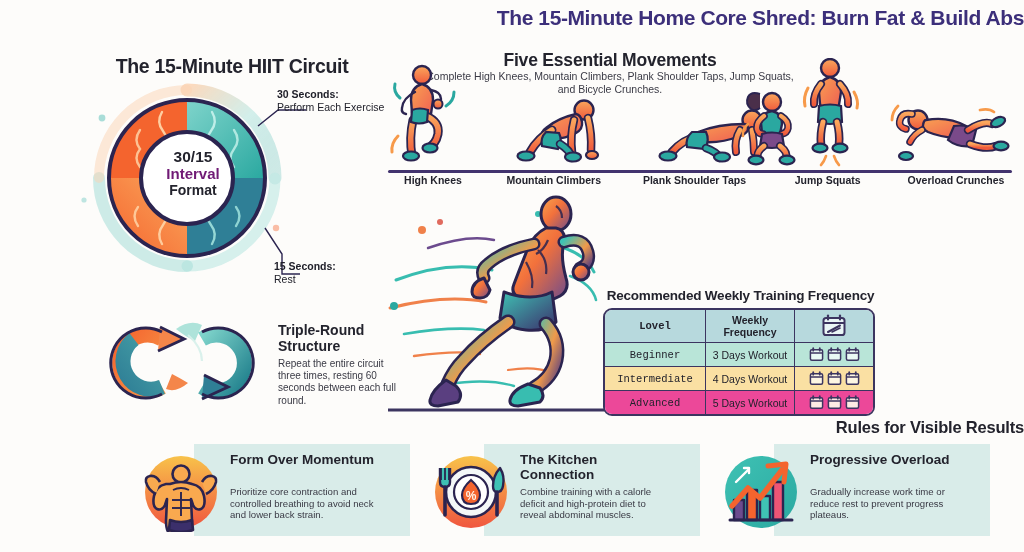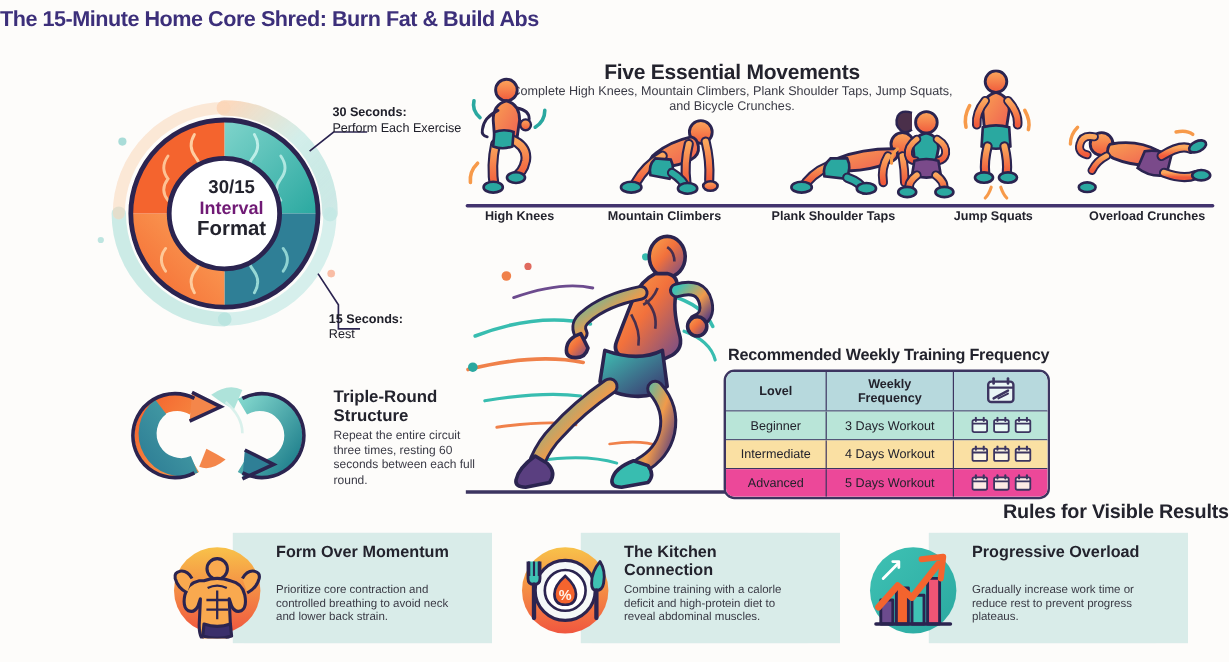--- a/index.html
+++ b/index.html
@@ -8,22 +8,22 @@
     background:#fdfcfa;
     font-family:"Liberation Sans", sans-serif;
     color:#2b2b35;
     position:relative;
   }
   .stage { position:absolute; inset:0; }
 
   
   .main-title{
     position:absolute; top:6px; left:0; width:100%;
-    text-align:left;
-    font-size:18px; font-weight:bold;
+    text-align:right;
+    font-size:21px; font-weight:bold;
     letter-spacing:-0.4px;
     color:#3c2f7a;
   }
 
   
   .h-hiit{
     position:absolute; left:72px; top:55px; width:320px;
     text-align:center; font-size:19.5px; font-weight:bold; color:#23232d;
     letter-spacing:-0.3px;
   }
@@ -84,21 +84,21 @@
   .runner-wrap{ position:absolute; left:388px; top:188px; width:230px; height:225px; }
 
   
   .freq-table{
     position:absolute; left:603px; top:308px; width:272px;
     border:2px solid #3c3560; border-radius:9px; overflow:hidden;
     background:#fff;
   }
   .ft-row{ display:flex; border-bottom:1.6px solid #3c3560; }
   .ft-row:last-child{ border-bottom:none; }
-  .ft-c1{ width:84px; border-right:1.6px solid #3c3560; }
+  .ft-c1{ width:101px; border-right:1.6px solid #3c3560;font-family:Liberation Mono, monospace; }
   .ft-c2{ flex:1; border-right:1.6px solid #3c3560; }
   .ft-c3{ width:78px; }
   .ft-cell{
     padding:4px 2px; font-size:10.5px; text-align:center;
     color:#22222c; display:flex; align-items:center; justify-content:center;
     min-height:22px; line-height:12px;
   }
   .ft-head .ft-cell{ font-weight:bold; min-height:29px; }
   .cal-group{ display:flex; gap:3px; align-items:center; justify-content:center; }
 
@@ -121,20 +121,21 @@
   }
   .rc1{ left:142px; } .rc2{ left:432px; } .rc3{ left:722px; }
 </style>
 </head>
 <body>
 
 <div class="stage">
 
   <div class="main-title">The 15-Minute Home Core Shred: Burn Fat &amp; Build Abs</div>
 
+  <div class="h-hiit">The 15-Minute HIIT Circuit</div>
 
   <div class="donut-wrap">
     <svg viewBox="0 0 250 200" width="250" height="200">
       <defs>
         <linearGradient id="gq1" x1="0" y1="0" x2="1" y2="1">
           <stop offset="0%" stop-color="#7fd4cb"></stop>
             <stop offset="100%" stop-color="#2aa8a0"></stop>
         </linearGradient>
         <linearGradient id="gq2" x1="1" y1="0" x2="0" y2="1">
           <stop offset="0%" stop-color="#fba75c"></stop>
@@ -175,21 +176,21 @@
         <path d="M76 148 q-7 -10 0 -19" stroke="#ffd9ae" opacity=".8"></path>
       </g>
 
       <circle cx="125" cy="100" r="78" fill="none" stroke="#2b2450" stroke-width="4"></circle>
       <circle cx="125" cy="100" r="46" fill="#ffffff" stroke="#2b2450" stroke-width="4"></circle>
     </svg>
 
     <div style="position:absolute;left:79px;top:70px;width:92px;text-align:center;line-height:17px;padding-left:12px;">
       <div style="font-size:15.5px;font-weight:bold;color:#23232d;">30/15</div>
       <div style="font-size:15px;font-weight:bold;color:#701a75;">Interval</div>
-      <div style="font-size:17px;font-weight:bold;color:#23232d;">Format</div>
+      <div style="font-size:14px;font-weight:bold;color:#23232d;">Format</div>
     </div>
   </div>
 
   <svg style="position:absolute;left:60px;top:78px;width:330px;height:220px;pointer-events:none">
     <path d="M198 48 L218 32 L246 32" fill="none" stroke="#2b2450" stroke-width="1.4"></path>
     <path d="M205 150 L222 176 L222 196 L240 196" fill="none" stroke="#2b2450" stroke-width="1.4"></path>
   </svg>
 
   <div class="callout co-30">
     <div class="ct">30 Seconds:</div>

